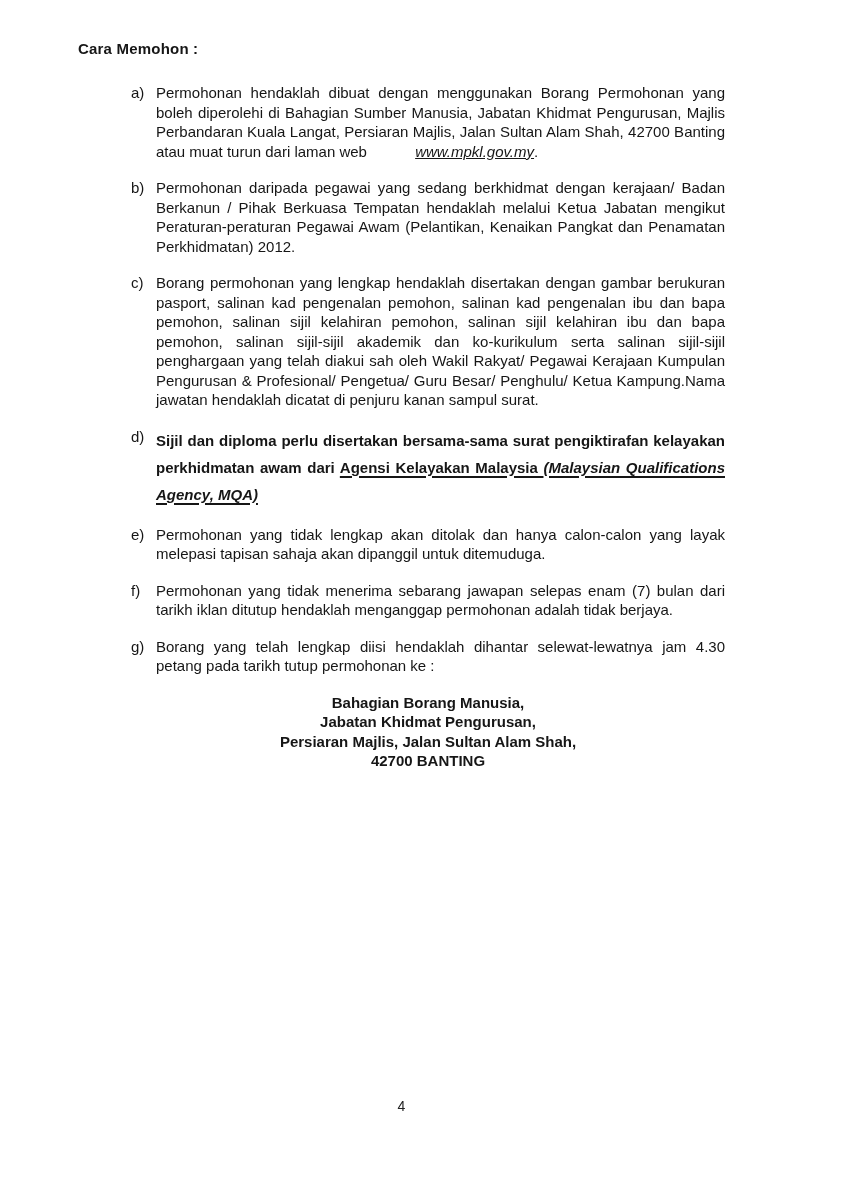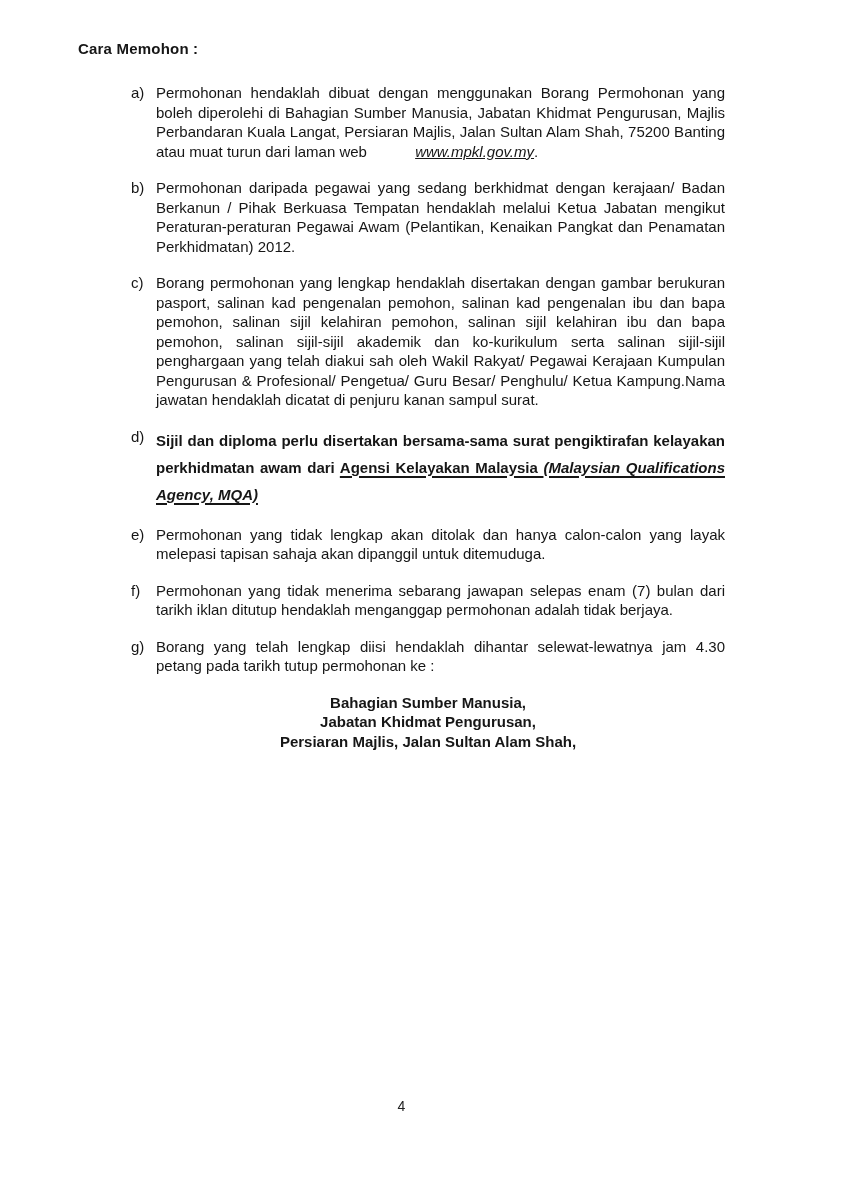--- a/index.html
+++ b/index.html
@@ -67,21 +67,21 @@
 <body>
 
 <div class="page">
 
   <div class="heading">Cara Memohon :</div>
 
   <div class="list">
 
     <div class="item">
       <span class="lbl">a)</span>
-      <p class="txt"><span>Permohonan hendaklah dibuat dengan menggunakan Borang Permohonan yang boleh diperolehi di Bahagian Sumber Manusia, Jabatan Khidmat Pengurusan, Majlis Perbandaran Kuala Langat, Persiaran Majlis, Jalan Sultan Alam Shah, 75200 Banting atau muat turun dari laman web </span><span class="link">www.mpkl.gov.my</span><span>.</span></p>
+      <p class="txt"><span>Permohonan hendaklah dibuat dengan menggunakan Borang Permohonan yang boleh diperolehi di Bahagian Sumber Manusia, Jabatan Khidmat Pengurusan, Majlis Perbandaran Kuala Langat, Persiaran Majlis, Jalan Sultan Alam Shah, 42700 Banting atau muat turun dari laman web </span><span class="link">www.mpkl.gov.my</span><span>.</span></p>
     </div>
 
     <div class="item">
       <span class="lbl">b)</span>
       <p class="txt">Permohonan daripada pegawai yang sedang berkhidmat dengan kerajaan/ Badan Berkanun / Pihak Berkuasa Tempatan hendaklah melalui Ketua Jabatan mengikut Peraturan-peraturan Pegawai Awam (Pelantikan, Kenaikan Pangkat dan Penamatan Perkhidmatan) 2012.</p>
     </div>
 
     <div class="item">
       <span class="lbl">c)</span>
       <p class="txt">Borang permohonan yang lengkap hendaklah disertakan dengan gambar berukuran pasport, salinan kad pengenalan pemohon, salinan kad pengenalan ibu dan bapa pemohon, salinan sijil kelahiran pemohon, salinan sijil kelahiran ibu dan bapa pemohon, salinan sijil-sijil akademik dan ko-kurikulum serta salinan sijil-sijil penghargaan yang telah diakui sah oleh Wakil Rakyat/ Pegawai Kerajaan Kumpulan Pengurusan &amp; Profesional/ Pengetua/ Guru Besar/ Penghulu/ Ketua Kampung.Nama jawatan hendaklah dicatat di penjuru kanan sampul surat.</p>
@@ -101,22 +101,23 @@
       <span class="lbl">f)</span>
       <p class="txt">Permohonan yang tidak menerima sebarang jawapan selepas enam (7) bulan dari tarikh iklan ditutup hendaklah menganggap permohonan adalah tidak berjaya.</p>
     </div>
 
     <div class="item">
       <span class="lbl">g)</span>
       <p class="txt">Borang yang telah lengkap diisi hendaklah dihantar selewat-lewatnya jam 4.30 petang pada tarikh tutup permohonan ke :</p>
     </div>
 
     <div class="address">
-      <div>Bahagian Sumber Manusia,</div>
+      <div>Bahagian Borang Manusia,</div>
       <div>Jabatan Khidmat Pengurusan,</div>
       <div>Persiaran Majlis, Jalan Sultan Alam Shah,</div>
+      <div>42700 BANTING</div>
     </div>
 
   </div>
 
   <div class="page-number">4</div>
 
 </div>
 
 </body></html>

